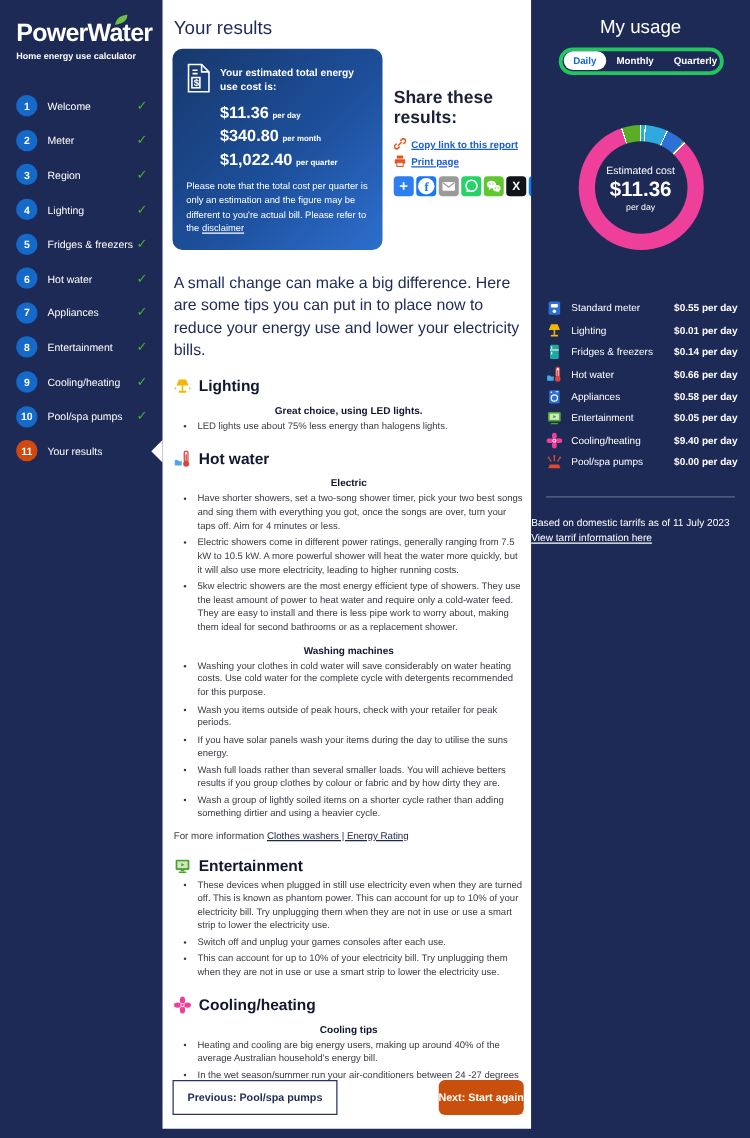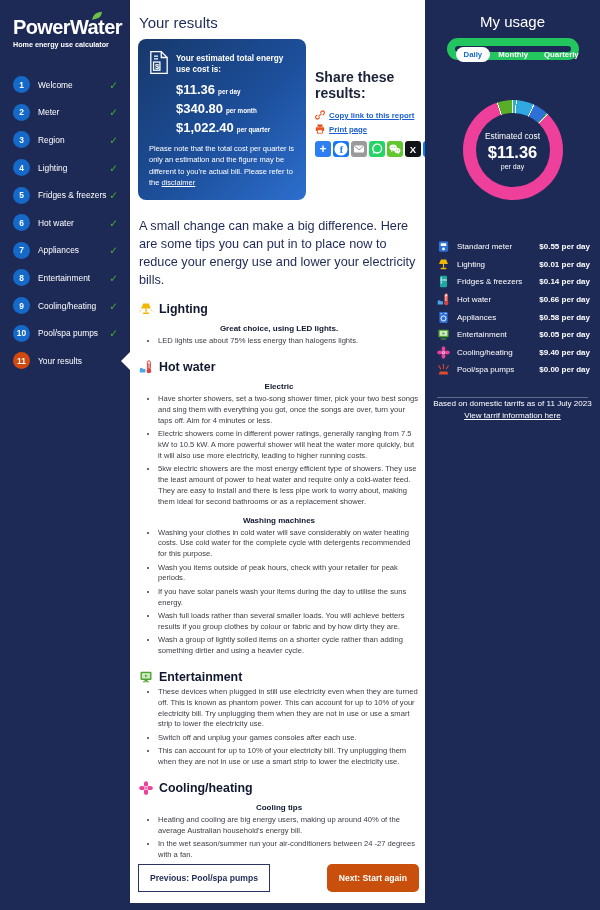--- a/index.html
+++ b/index.html
@@ -47,45 +47,45 @@
   .sec-h { display:flex; align-items:center; gap:6px; margin:13px 0 3px 1px; font-size:12.4px; font-weight:bold; color:#10182f; }
   .sec-h .sec-icon { display:inline-flex; width:14px; height:14px; }
   .grp-h { font-size:8px; font-weight:bold; color:#10182f; margin:8px 0 2px 1px;text-align:center; }
   .tips-section ul { margin:3px 0 5px 0; padding-left:20px; }
   .tips-section li { font-size:7.6px; line-height:1.43; color:#3b3b45; margin-bottom:2.5px; }
   .sec-foot { font-size:7.8px; color:#3b3b45; margin:7px 0 2px 1px; }
   .sec-foot a { color:#22294a; }
 
   .nav-btns { position:absolute; left:8px; right:6px; bottom:11px; display:flex; justify-content:space-between; align-items:center; }
   .btn-prev { background:#fff; border:1.5px solid #2a3364; color:#1f2a56; font-size:8.6px; font-weight:bold; padding:8px 11px; border-radius:0; cursor:pointer; font-family:inherit; }
-  .btn-next { background:#c94f0c; border:none; color:#fff; font-size:8.6px; font-weight:bold; padding:9px 12px; border-radius:5px; cursor:pointer; font-family:inherit; }
+  .btn-next { background:#c94f0c; border:none; color:#fff; font-size:8.6px; font-weight:bold; padding:9px 0; border-radius:5px; cursor:pointer; font-family:inherit; }
 
   
   .usage { position:absolute; left:425px; top:0; width:175px; height:910px; background:#1e2a56; color:#fff; }
   .usage-title { text-align:center; font-size:15px; font-weight:500; margin-top:13px; }
-  .tabs { margin:8px auto 0; width:132px; height:22px; border:8px solid #22c55e; border-radius:13px; display:flex; align-items:flex-start; padding:1px; }
+  .tabs { margin:8px auto 0; width:132px; height:22px; border:3px solid #22c55e; border-radius:13px; display:flex; align-items:flex-end; padding:1px; }
   .tab { font-size:7.8px; font-weight:bold; color:#fff; padding:3px 8px; border-radius:10px; cursor:pointer; white-space:nowrap; }
   .tab.active { background:#fff; color:#1569c9; }
 
   .donut-wrap { position:relative; width:100px; height:100px; margin:40px auto 0; }
   .donut { width:100px; height:100px; border-radius:50%; }
   .donut-hole { position:absolute; left:13px; top:13px; width:74px; height:74px; border-radius:50%; background:#1e2a56; }
   .donut-center { position:absolute; inset:0; display:flex; flex-direction:column; align-items:center; justify-content:center; text-align:center; }
   .dc-label { font-size:8.4px; }
   .dc-value { font-size:16.5px; font-weight:bold; margin:2px 0 1px; }
   .dc-unit { font-size:7px; }
 
   .legend { margin:38px 10px 16px 12px; }
   .lrow { display:flex; align-items:center; height:17.6px; }
   .lrow .licon { width:13px; height:13px; display:inline-flex; flex-shrink:0; }
   .llabel { font-size:8px; margin-left:7px; }
   .lvalue { margin-left:auto; font-size:8px; font-weight:bold; }
 
   .usage-divider { border-top:1px solid rgba(255,255,255,0.3); margin:18px 12px 0; }
-  .usage-note { text-align:center; font-size:8.1px; line-height:1.5; }
+  .usage-note { font-size:8.1px; margin-top:15px; line-height:1.5; }
   .usage-note a { color:#fff; }
 
   svg { display:block; }
 </style>
 </head>
 <body>
 
 <nav class="sidebar">
   <div class="logo-wrap">
     <span class="logo-name">PowerWater</span>
@@ -294,20 +294,21 @@
       <li>5kw electric showers are the most energy efficient type of showers. They use the least amount of power to heat water and require only a cold-water feed. They are easy to install and there is less pipe work to worry about, making them ideal for second bathrooms or as a replacement shower.</li>
     </ul>
     <h3 class="grp-h">Washing machines</h3>
     <ul>
       <li>Washing your clothes in cold water will save considerably on water heating costs. Use cold water for the complete cycle with detergents recommended for this purpose.</li>
       <li>Wash you items outside of peak hours, check with your retailer for peak periods.</li>
       <li>If you have solar panels wash your items during the day to utilise the suns energy.</li>
       <li>Wash full loads rather than several smaller loads. You will achieve betters results if you group clothes by colour or fabric and by how dirty they are.</li>
       <li>Wash a group of lightly soiled items on a shorter cycle rather than adding something dirtier and using a heavier cycle.</li>
     </ul>
+    <p class="sec-foot"><span>For more information</span> <a href="#">Clothes washers | Energy Rating</a></p>
   </section>
 
   <section class="tips-section">
     <h2 class="sec-h">
       <span class="sec-icon">
         <svg width="14" height="14" viewBox="0 0 14 14">
             <rect x="1.5" y="1.8" width="11" height="8.2" rx="1" fill="#4ca32f"></rect>
             <rect x="2.9" y="3.1" width="8.2" height="5.4" fill="#cfe8c2"></rect>
             <path d="M6 4.4 L8.6 5.8 L6 7.2 Z" fill="#4ca32f"></path>
             <rect x="5.5" y="10" width="3" height="1" fill="#4ca32f"></rect>

